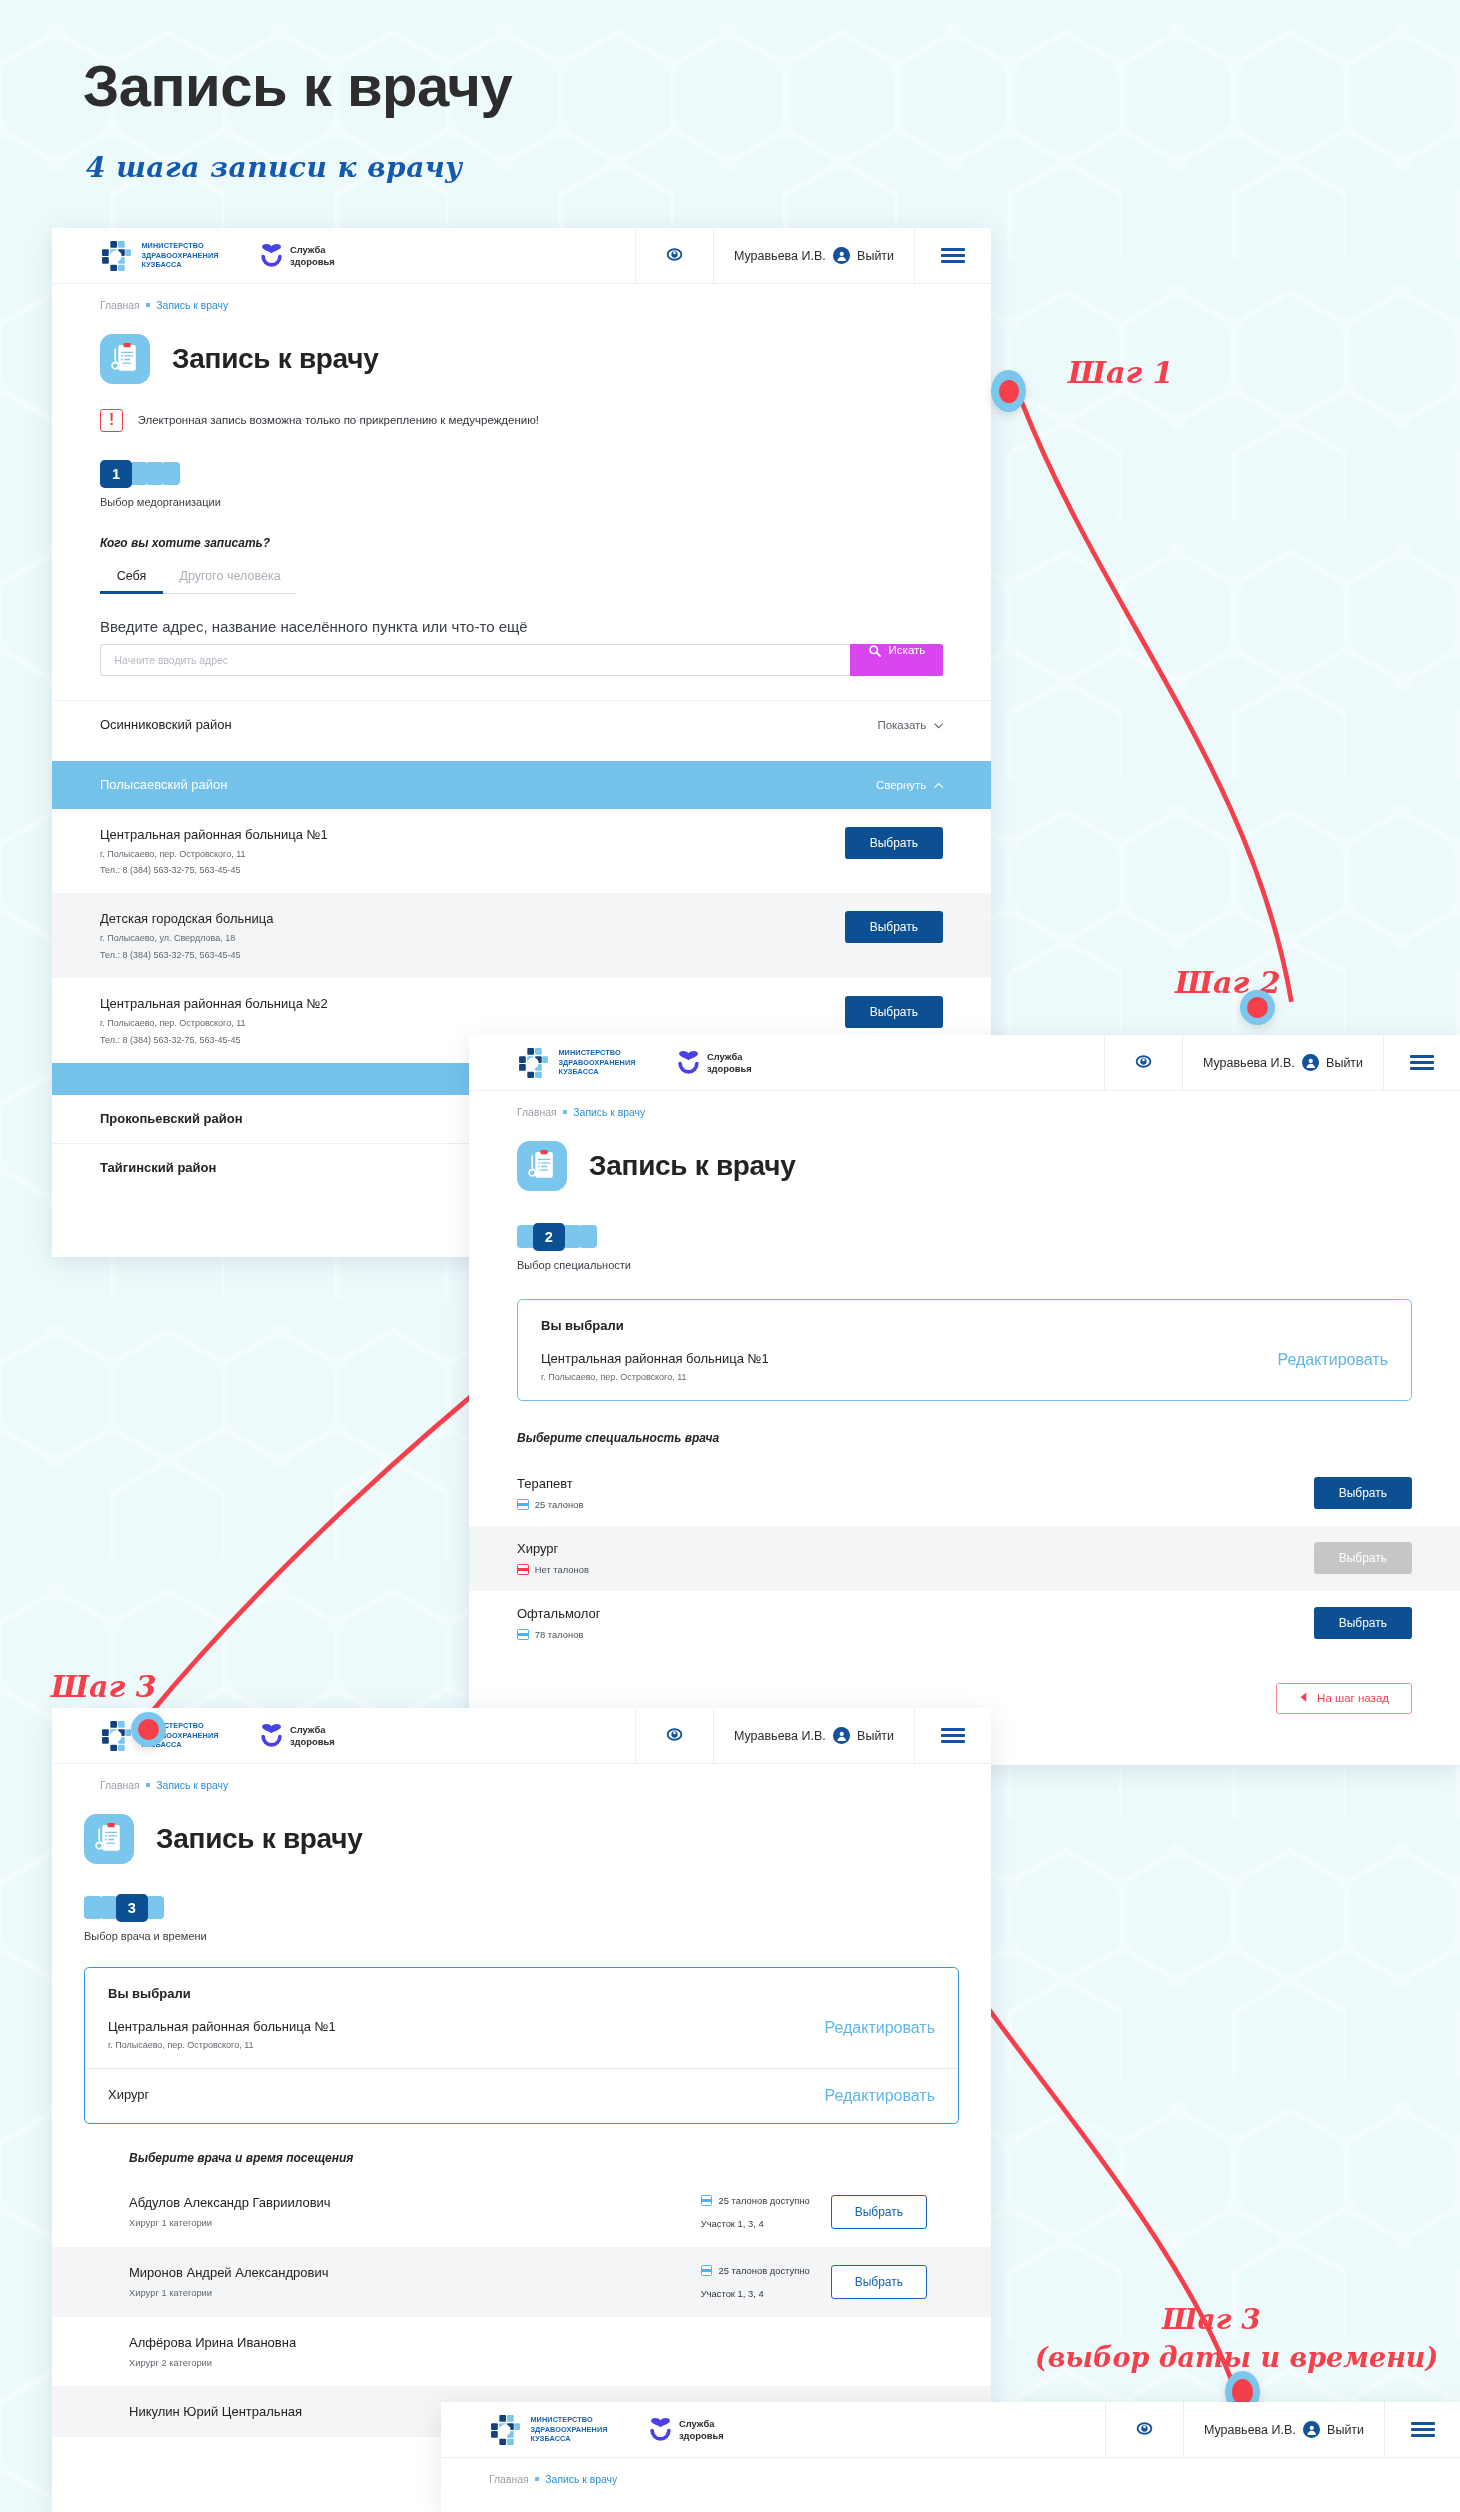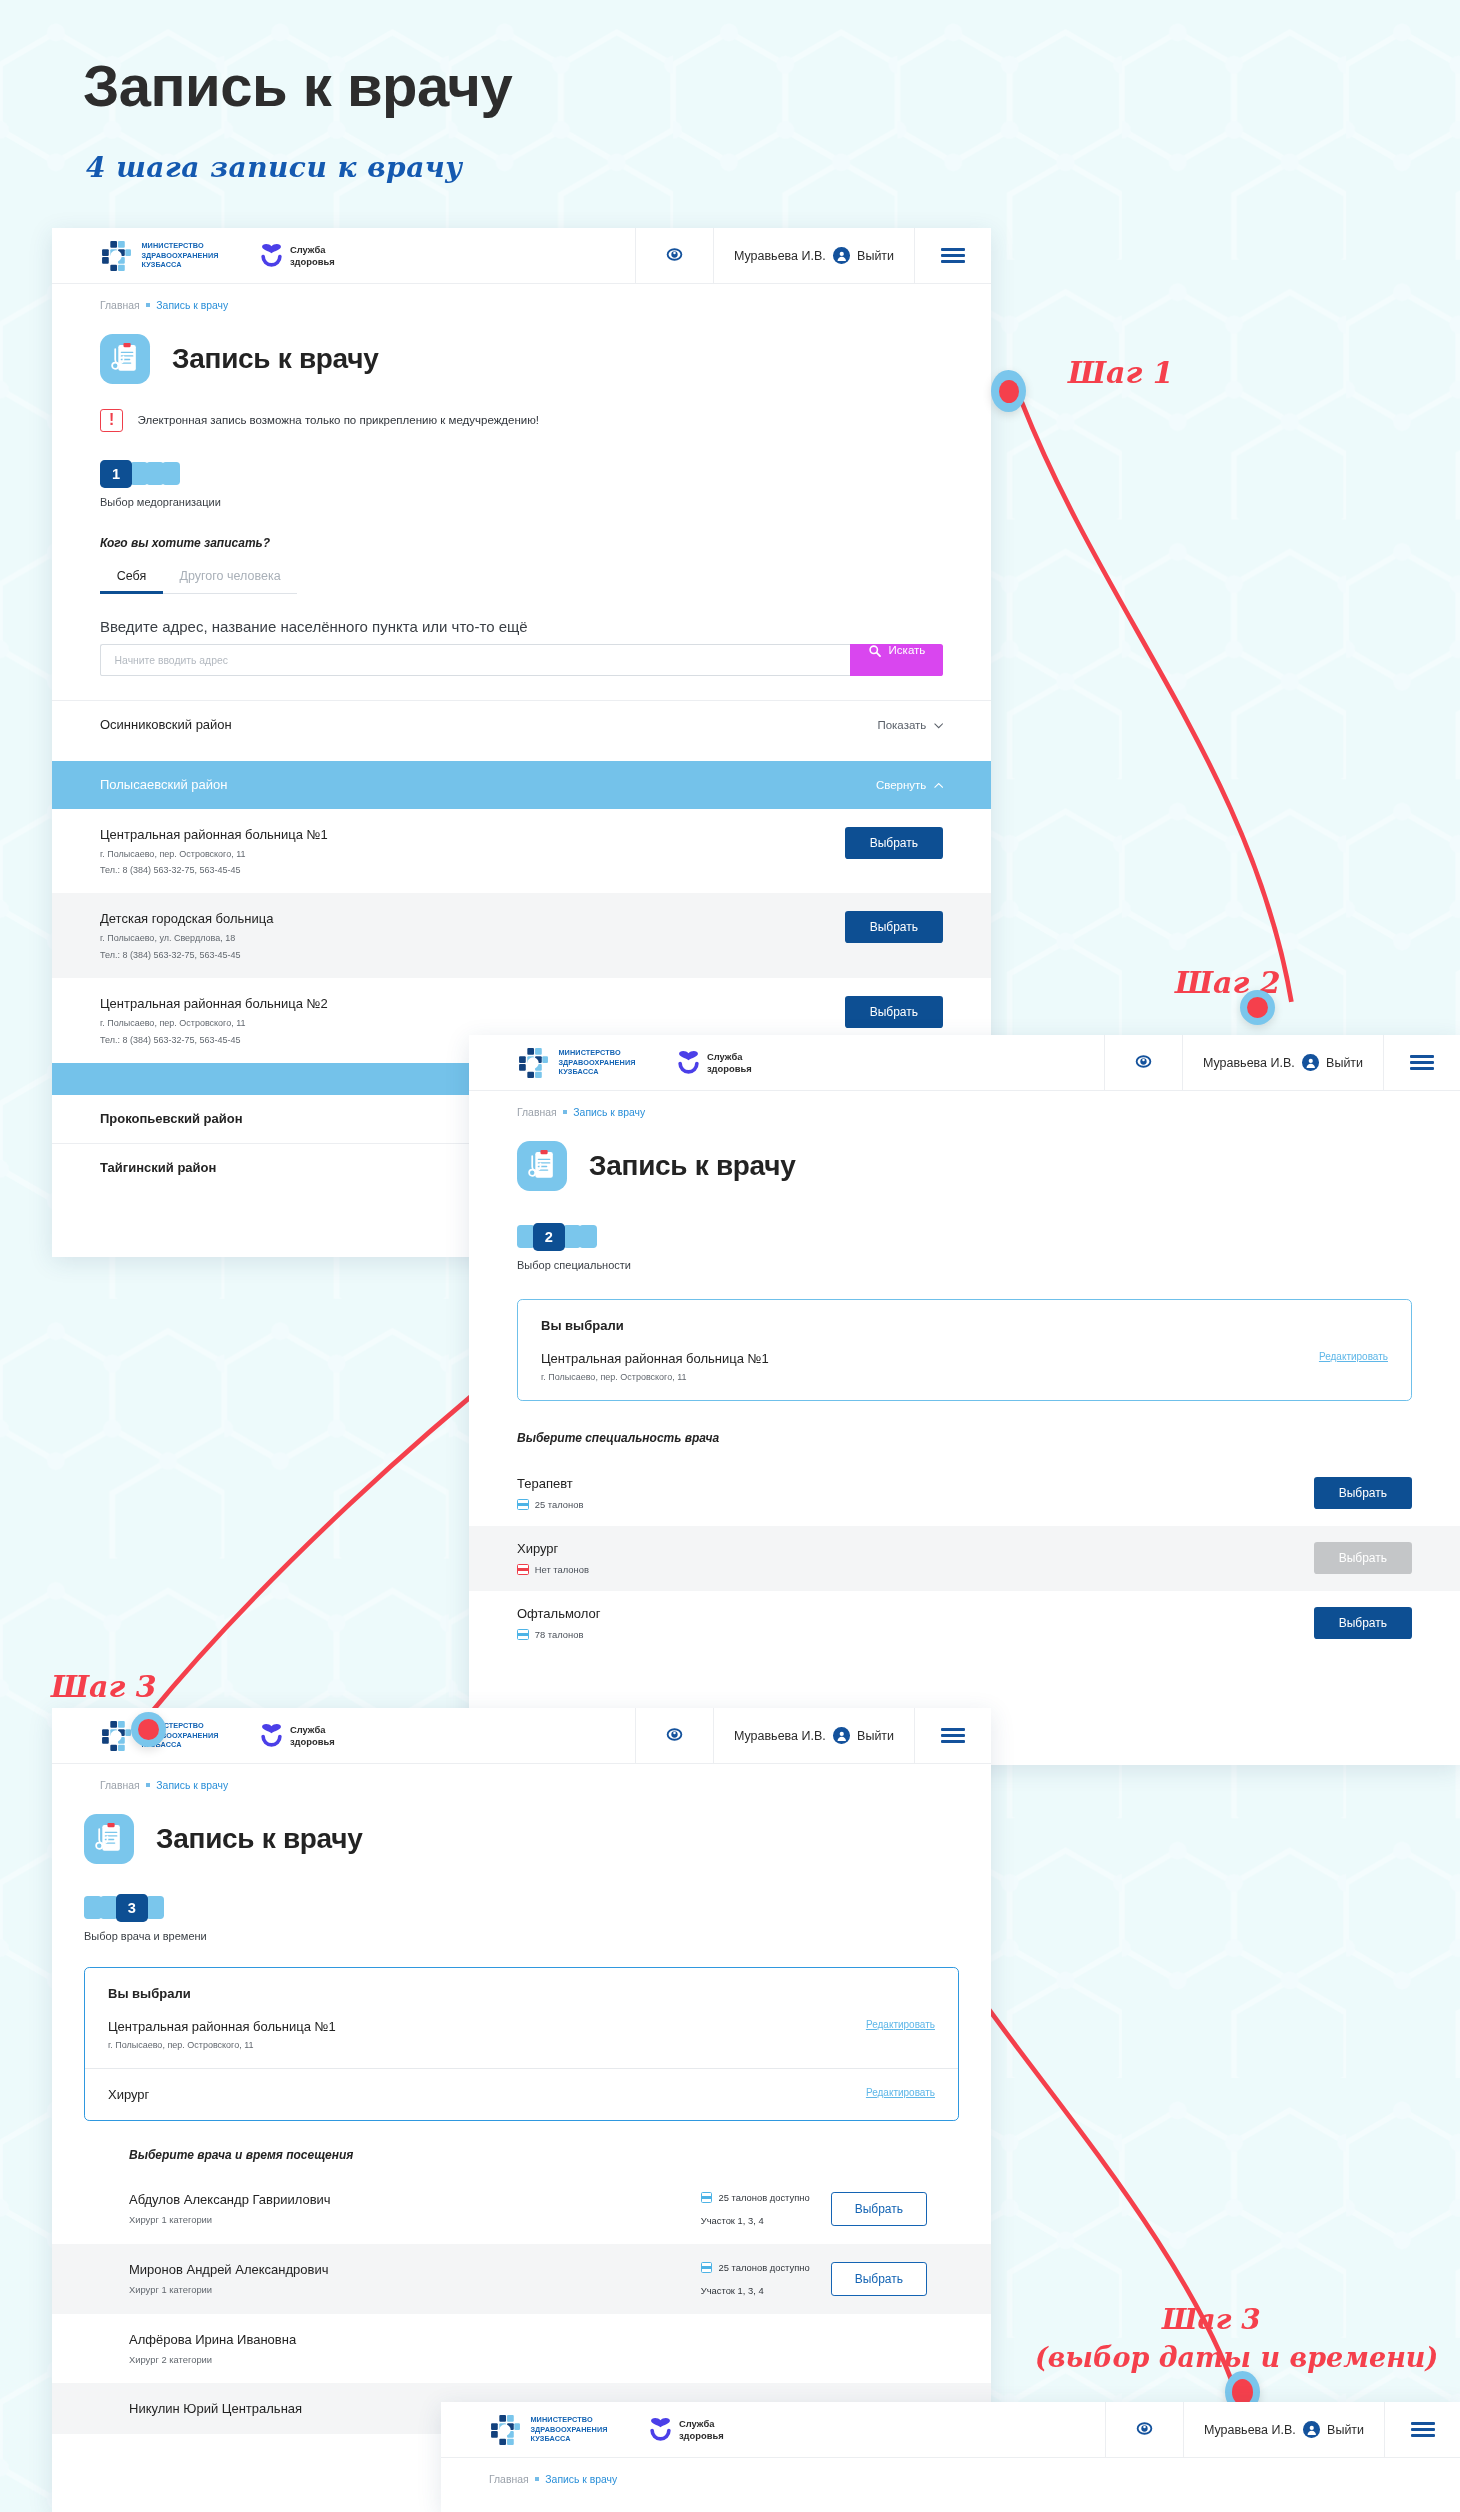--- a/index.html
+++ b/index.html
@@ -179,21 +179,21 @@
   
   .sumbox { margin:0 48px; border:1px solid #6fc0ea; border-radius:5.2px; }
   .sumbox .cap { font-size:13px; font-weight:bold; color:#232323; padding:18px 23px 0 23px;}
   .sumbox .row {
     display:flex; justify-content:space-between; align-items:flex-start;
     padding:18px 23px 18px 23px;
   }
   .sumbox .row + .row { border-top:0.5px solid #e6e9ec; }
   .sumbox .row .t1 { font-size:13px; color:#232323; }
   .sumbox .row .t2 { font-size:9px; color:#62686f; margin-top:6.3px; }
-  .edit { font-size:10px; color:#5fb7e8; flex:none;text-decoration:underline; }
+  .edit { font-size:16px; color:#5fb7e8; flex:none; }
 
   
   .spec { display:flex; align-items:center; justify-content:space-between; padding:15.6px 48px; }
   .spec.alt { background:#f4f5f6; }
   .spec .nm { font-size:13px; color:#232323; }
   .spec .sub { font-size:9.4px; color:#4a5059; margin-top:7.3px; display:flex; align-items:center; gap:6.3px;}
   .tick { width:11.5px; height:11.5px; border:1.6px solid #4db3e6; border-radius:1.6px; display:block; flex:none;
           background:linear-gradient(#fff 0 35%, #4db3e6 35% 65%, #fff 65% 100%); }
   .tick.none { border-color:#ef3e4a; background:linear-gradient(#fff 0 35%, #ef3e4a 35% 65%, #fff 65% 100%); }
 
@@ -611,20 +611,30 @@
       <div class="nm">Офтальмолог</div>
       <div class="sub">
         <span class="tick"></span>
         <span>78 талонов</span>
       </div>
     </div>
     <div class="btn-primary">Выбрать</div>
   </div>
 
   <div style="height:27px;"></div>
+  <div class="back-row">
+    <div class="btn-back">
+      <span>
+        <svg width="8.3" height="10.4" viewBox="0 0 16 20" xmlns="http://www.w3.org/2000/svg">
+            <path d="M14 1 L3 10 L14 19 Z" fill="#f5404c"></path>
+          </svg>
+      </span>
+      <span>На шаг назад</span>
+    </div>
+  </div>
 </div>
 
 <div class="card c3">
 
   <div class="hdr">
     <div class="hdr-brand">
       <div class="logo-min">
         <span class="mark">
           <svg viewBox="0 0 62 62" width="32" height="32" xmlns="http://www.w3.org/2000/svg">
             <rect x="20" y="2" width="13" height="13" rx="2" fill="#12417d"></rect>

